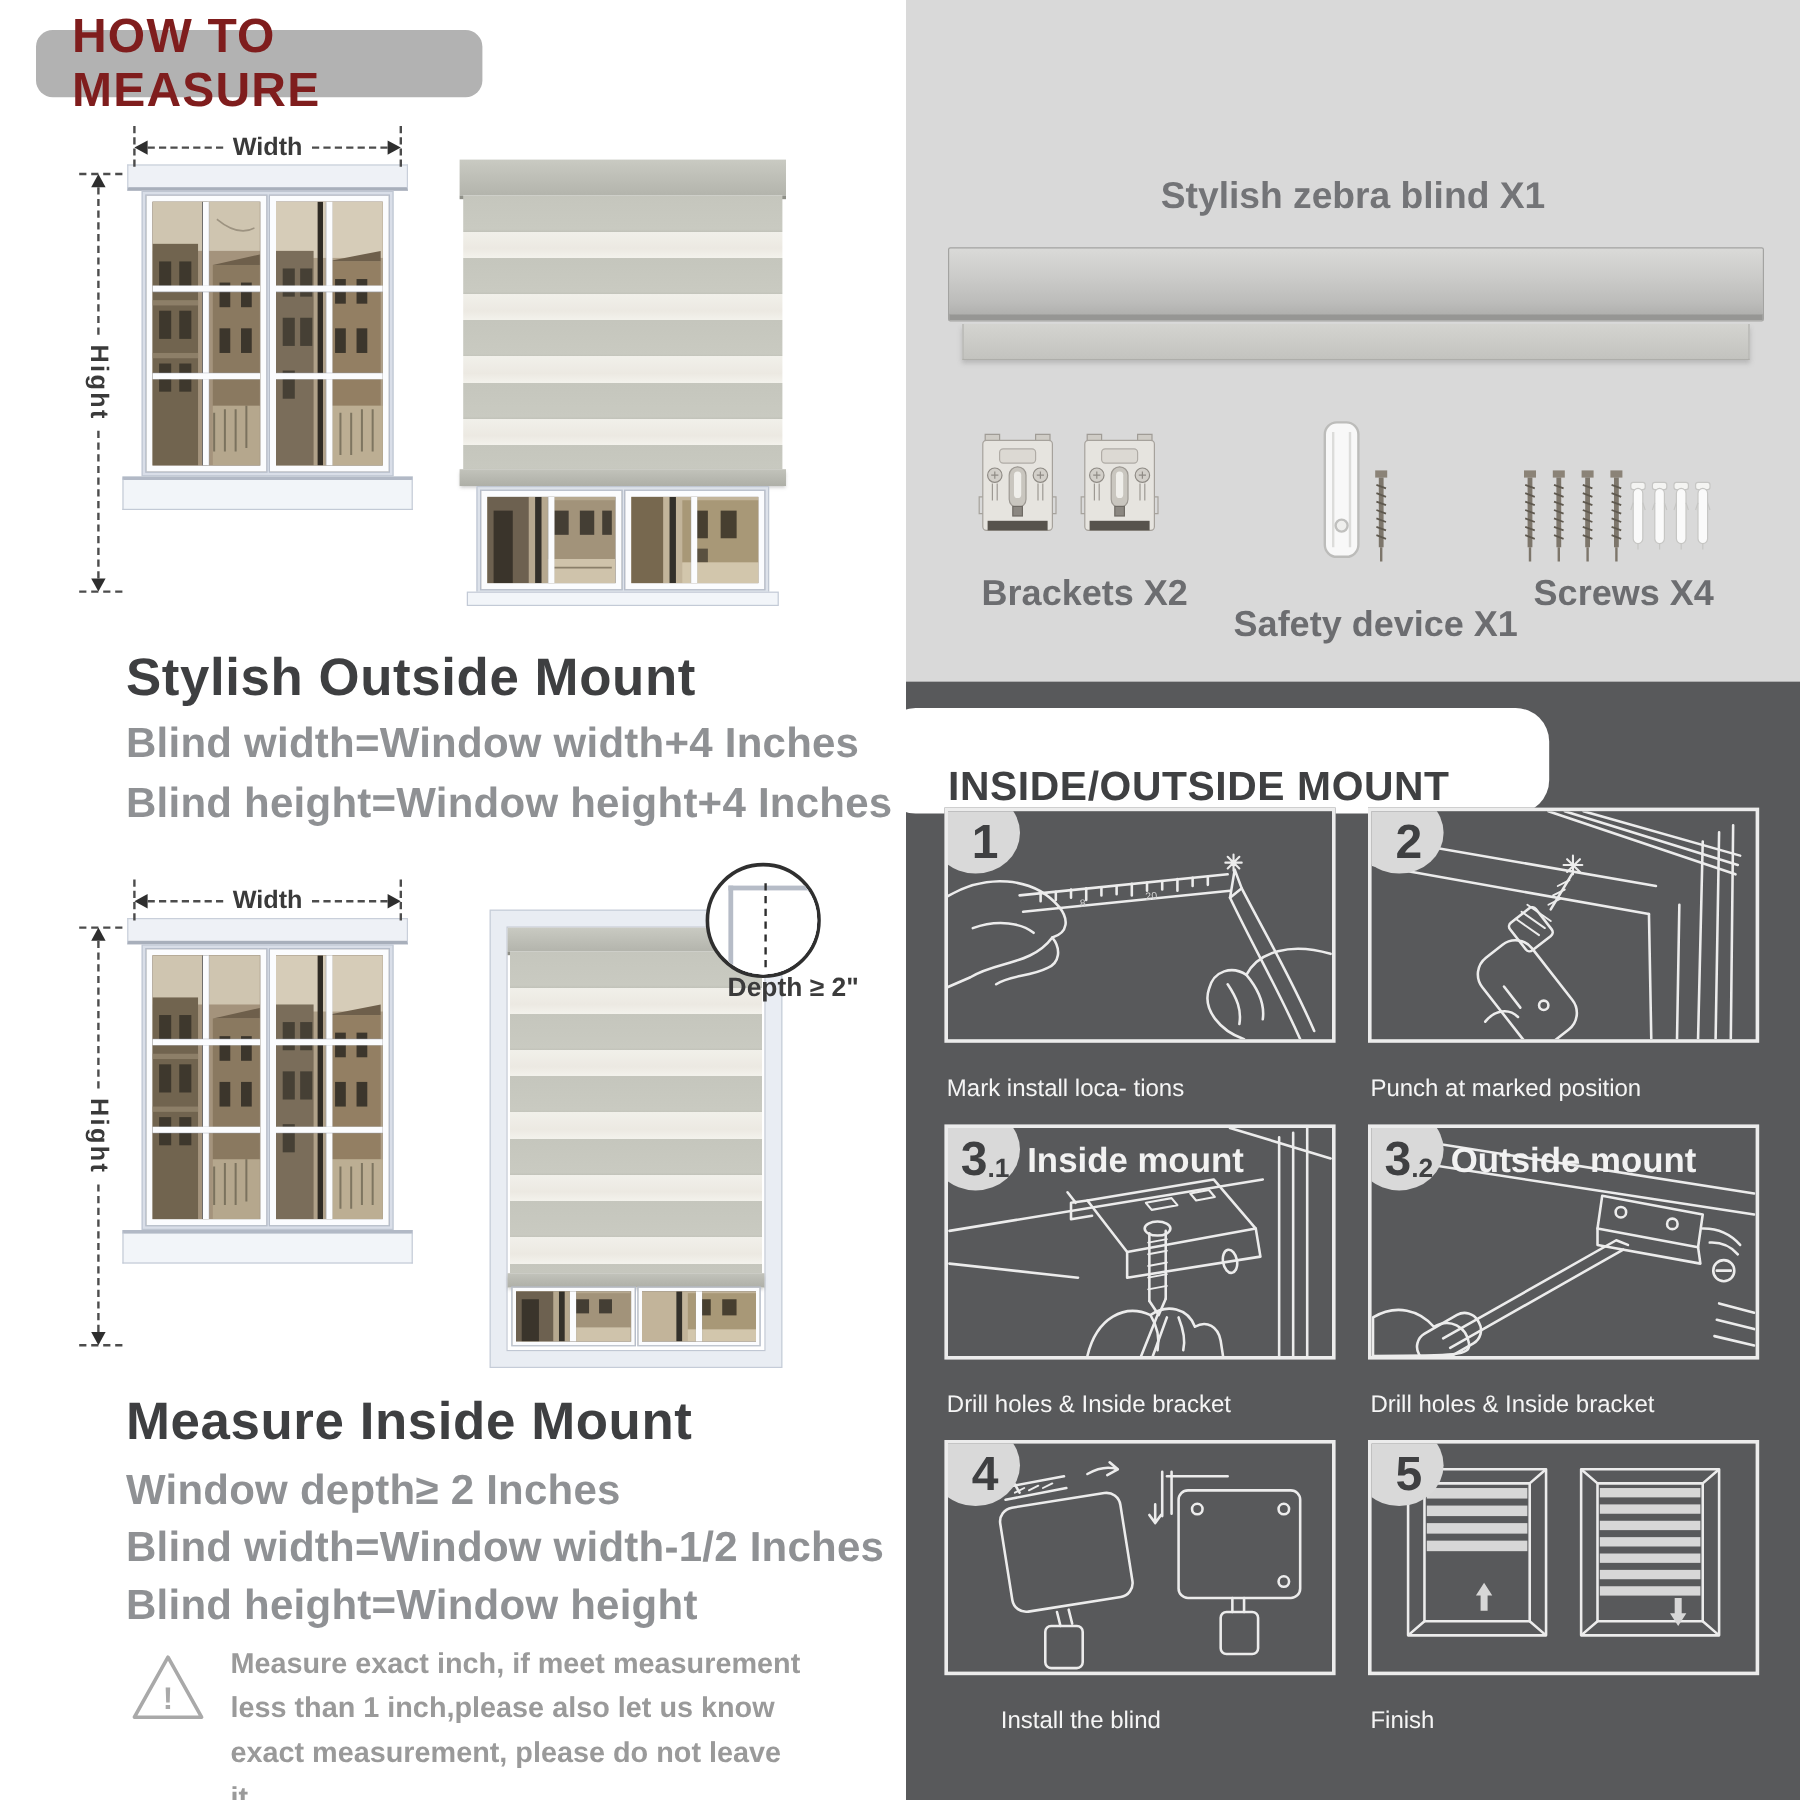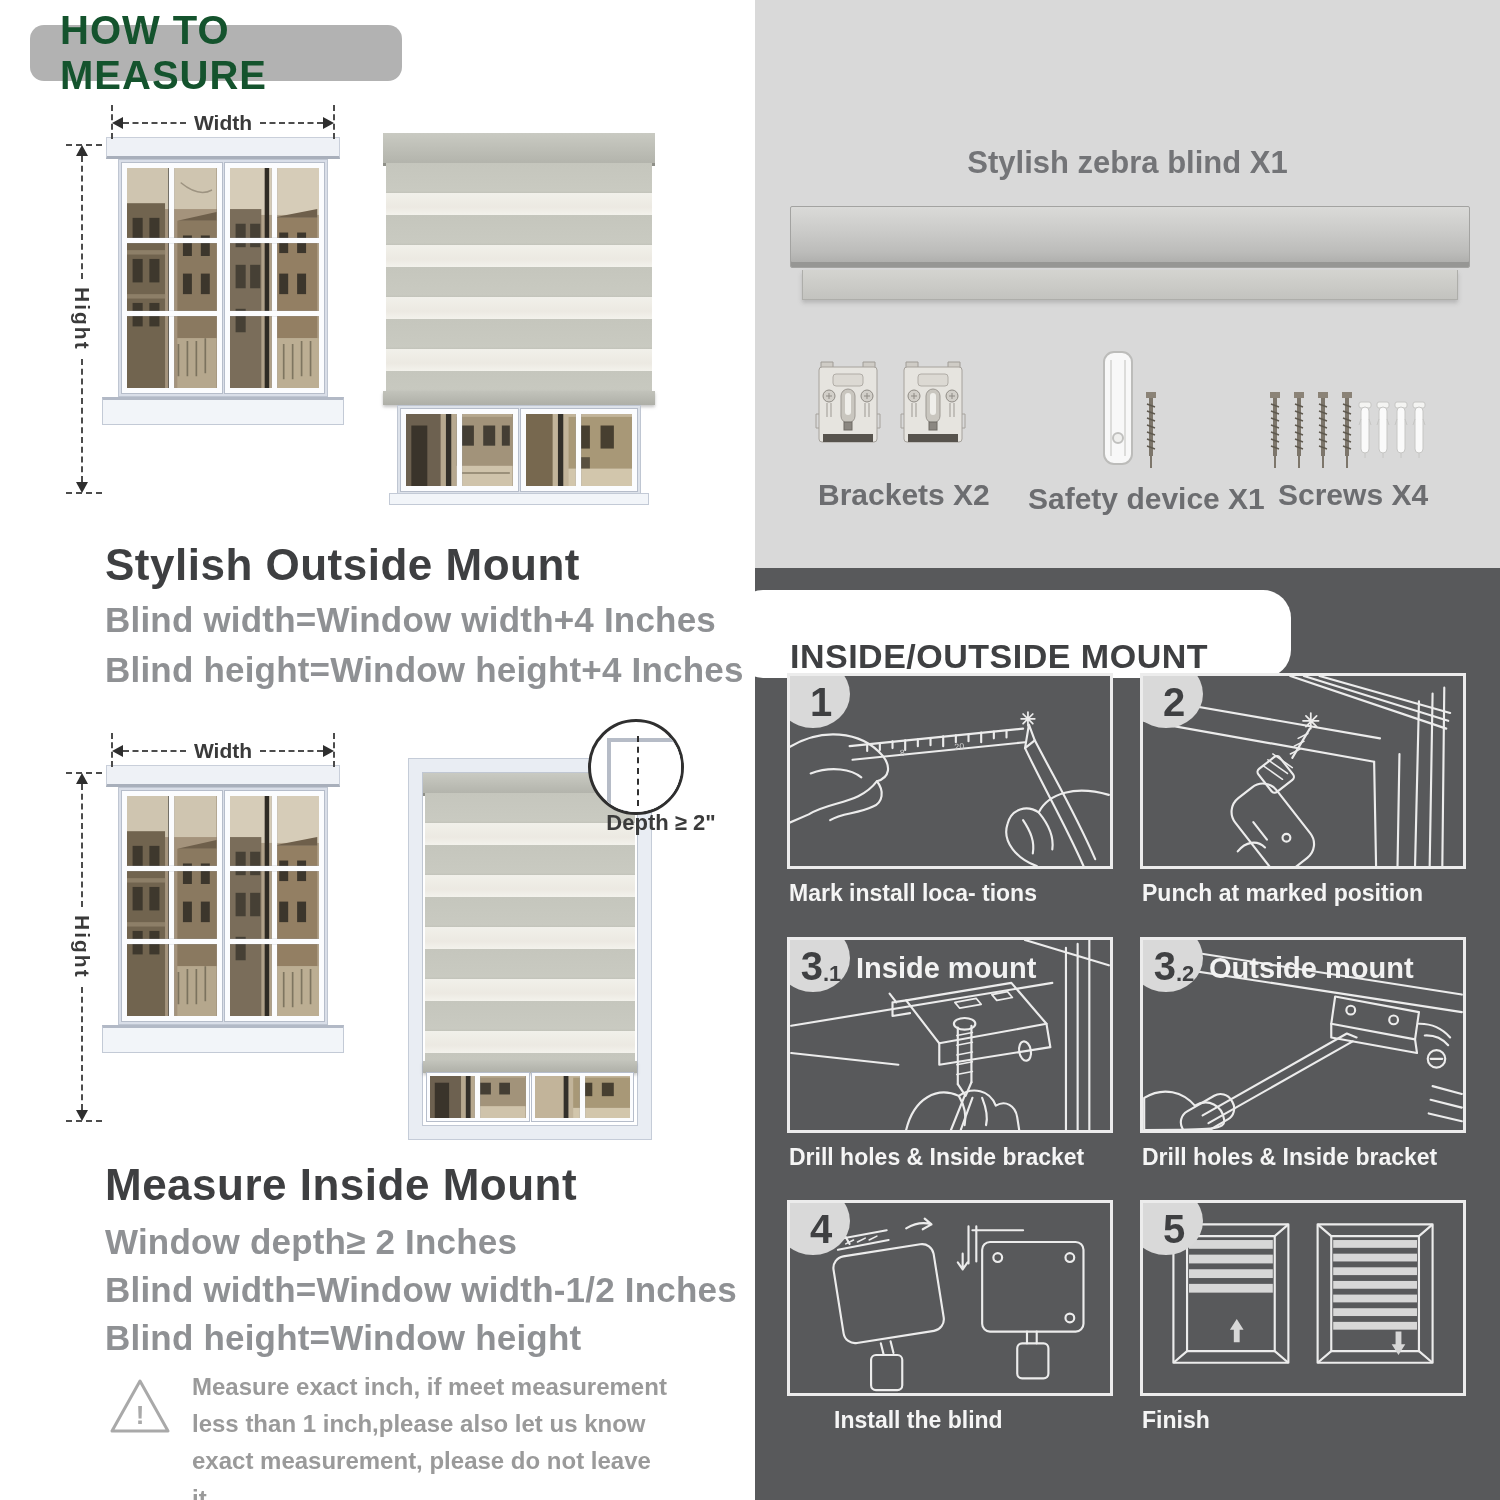--- a/index.html
+++ b/index.html
@@ -3,21 +3,21 @@
 <meta charset="utf-8">
 <style>
   html,body{margin:0;padding:0;background:#fff;}
   #canvas{position:relative;width:1500px;height:1500px;background:#fff;overflow:hidden;
           font-family:"Liberation Sans", sans-serif;}
   .abs{position:absolute;}
 
   
   .hdr-gray{position:absolute;left:30px;top:25px;width:372px;height:56px;background:#b2b2b2;
             border-radius:14px;display:flex;align-items:center;padding-left:30px;box-sizing:border-box;}
-  .hdr-gray span{color:#14532d;font-size:40px;font-weight:bold;letter-spacing:1px;}
+  .hdr-gray span{color:#7f1d1d;font-size:40px;font-weight:bold;letter-spacing:1px;}
   .hdr-white{position:absolute;background:#fff;border-radius:24px;display:flex;align-items:center;
              padding-left:55px;box-sizing:border-box;}
   .hdr-included{left:735px;top:13px;width:530px;height:80px;}
   .hdr-included span{color:#d2d2d2;font-size:42px;font-weight:bold;letter-spacing:1px;}
   .hdr-mount{left:735px;top:590px;width:556px;height:88px;border-radius:28px;}
   .hdr-mount span{color:#3f4042;font-size:34px;font-weight:bold;letter-spacing:.5px;margin-top:44px;}
 
   
   .sec-light{position:absolute;left:755px;top:0;width:745px;height:568px;background:#d9d9d9;}
   .sec-dark{position:absolute;left:755px;top:568px;width:745px;height:932px;background:#58595b;}
@@ -76,21 +76,21 @@
 
   
   .panel{position:absolute;width:326px;height:196px;border:3px solid #ececec;box-sizing:border-box;
          overflow:hidden;background:#58595b;}
   .panel svg{position:absolute;left:0;top:0;width:100%;height:100%;}
   .badge{position:absolute;left:-14px;top:-16px;width:74px;height:68px;border-radius:50%;background:#d9d9d9;
          display:flex;align-items:center;justify-content:center;padding:16px 0 0 16px;box-sizing:border-box;z-index:2;}
   .badge .bn{font-size:40px;font-weight:bold;color:#3f4042;line-height:1;}
   .badge .bs{font-size:22px;font-weight:bold;color:#3f4042;margin-top:16px;line-height:1;}
   .plabel{position:absolute;left:66px;top:12px;font-size:29px;font-weight:bold;color:#f2f2f2;z-index:2;white-space:nowrap;}
-  .caption{position:absolute;width:340px;font-size:23px;font-weight:bold;color:#f5f5f5;white-space:nowrap;}
+  .caption{position:absolute;width:340px;font-size:20px;font-weight:normal;color:#f5f5f5;white-space:nowrap;margin-top:16px;}
 
   
   .mag{position:absolute;left:588px;top:719px;width:90px;height:90px;border-radius:50%;
        border:3px solid #2f2f2f;background:#fff;overflow:hidden;z-index:3;}
   .mag .f1{position:absolute;left:30px;top:18px;right:-20px;bottom:-20px;background:#e4e8ef;
            border-left:6px solid #878e99;border-top:6px solid #878e99;}
   .mag .f2{position:absolute;left:16px;top:16px;right:-20px;bottom:-20px;background:#fff;
            border-left:4px solid #b6bcc7;border-top:4px solid #b6bcc7;}
   .mag .dline{position:absolute;left:46px;top:14px;height:70px;border-left:2px dashed #2f2f2f;}
   .depth-lbl{position:absolute;left:596px;top:810px;width:130px;text-align:center;font-size:22px;
@@ -457,21 +457,21 @@
         <path d="M3,20 l-2,6 M11,20 l2,6 M7,54 v5" stroke="#c6c6c4"></path>
       </svg>
     <svg viewBox="0 0 14 62" width="14">
         <rect x="1" y="3" width="12" height="6" rx="2" fill="#f4f4f2" stroke="#c6c6c4"></rect>
         <rect x="3" y="8" width="8" height="46" rx="4" fill="#ffffff" fill-opacity="0.85" stroke="#c6c6c4"></rect>
         <path d="M3,20 l-2,6 M11,20 l2,6 M7,54 v5" stroke="#c6c6c4"></path>
       </svg>
   </div>
 
   <div class="inc-label" style="left:818px;top:478px;">Brackets X2</div>
-  <div class="inc-label" style="left:1028px;top:482px;">Safety device X1</div>
+  <div class="inc-label" style="left:1028px;top:504px;">Safety device X1</div>
   <div class="inc-label" style="left:1278px;top:478px;">Screws X4</div>
 
   <div class="sec-dark"></div>
   <div class="hdr-white hdr-mount">
     <span>INSIDE/OUTSIDE MOUNT</span>
   </div>
 
   <div class="panel" style="left:787px;top:673px;">
     <svg viewBox="0 0 326 195">
       <g stroke="#ececec" fill="none" stroke-width="2.2" stroke-linecap="round" stroke-linejoin="round">

